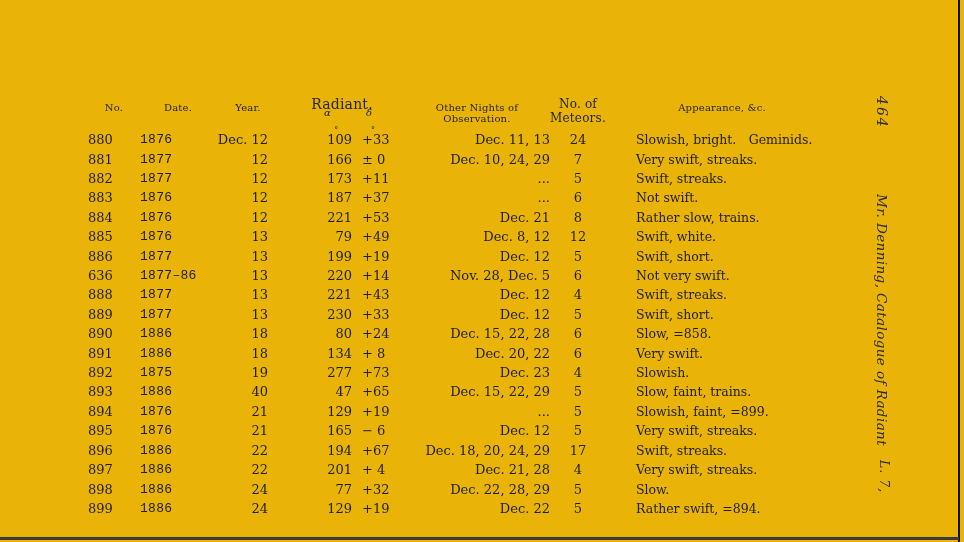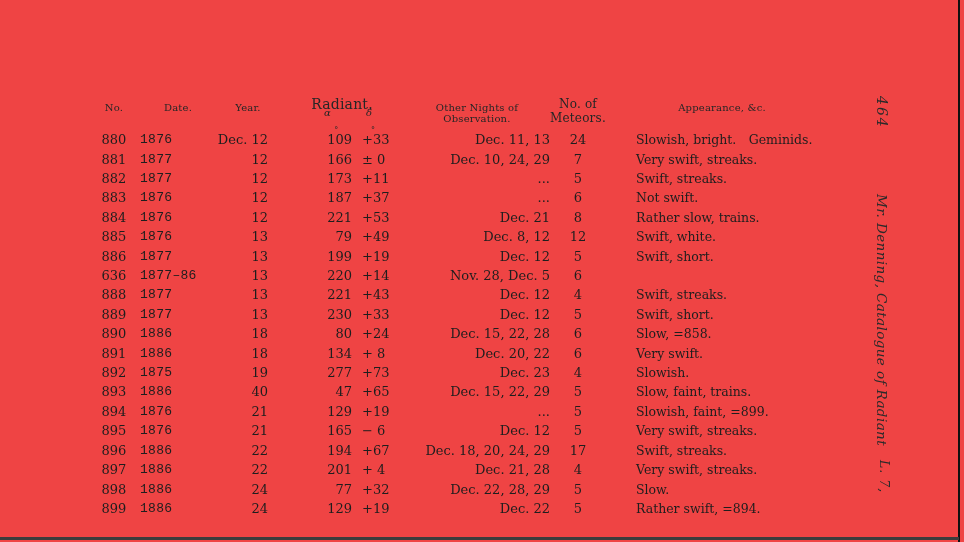--- a/index.html
+++ b/index.html
@@ -1,40 +1,40 @@
 <!DOCTYPE html>
 <html><head>
 <meta charset="utf-8">
 <style>
   html,body{margin:0;padding:0;}
   body{
     width:964px;height:542px;background:#ffffff;
     font-family:"DejaVu Serif","Liberation Serif",serif;
     color:#1e1e1e;overflow:hidden;
   }
-  .page{position:relative;width:964px;height:542px;background:#ef4444;}
+  .page{position:relative;width:964px;height:542px;background:#eab308;}
 
   
   .edge-right{position:absolute;left:958px;top:0;width:2px;height:542px;background:#101010;}
   .edge-bottom{position:absolute;left:0;top:537px;width:959px;height:3px;background:#3c3c3c;}
 
   
   .tbl{position:absolute;left:88px;top:94px;width:750px;}
   .hdr,.row{display:grid;grid-template-columns:52px 76px 64px 76px 48px 146px 56px 232px;}
   .hdr{height:36px;font-size:10px;letter-spacing:0.2px;color:#262626;}
   .hcell{text-align:center;padding-top:8px;}
   .h-radiant{grid-column:4 / 6;position:relative;padding-top:2px;}
   .h-radiant .rlab{text-align:center;font-size:14px;}
   .h-radiant .greek{position:absolute;top:13px;font-style:italic;font-size:10px;}
   .h-radiant .g-a{left:44px;}
   .h-radiant .g-d{left:86px;}
   .h-met{padding-top:4px;line-height:1.15;font-size:12px;}
   .row{height:19.42px;font-size:13px;align-items:center;}
   .cell{white-space:pre;}
-  .c-no{text-align:center;}
+  .c-no{}
   .c-year{text-align:left;letter-spacing:0.3px;font-family:Liberation Mono, monospace;}
   .c-date{text-align:right;padding-right:12px;}
   .c-alpha{text-align:right;padding-right:4px;}
   .c-delta{text-align:left;padding-left:6px;}
   .c-nights{text-align:right;}
   .c-met{text-align:center;}
   .c-app{text-align:left;padding-left:30px;font-size:12.5px;}
   .vw{position:relative;display:inline-block;}
   .deg{position:absolute;top:-7px;font-size:8px;color:#2a2a2a;}
   .deg-a{left:7px;}
@@ -149,20 +149,21 @@
         </div>
 
         <div class="row">
           <div class="cell c-no">636</div>
           <div class="cell c-year">1877–86</div>
           <div class="cell c-date">13</div>
           <div class="cell c-alpha"><span class="vw"><span class="deg deg-a"></span><span>220</span></span></div>
           <div class="cell c-delta"><span class="vw"><span class="deg deg-d"></span><span>+14</span></span></div>
           <div class="cell c-nights">Nov. 28, Dec. 5</div>
           <div class="cell c-met">6</div>
+          <div class="cell c-app">Not very swift.</div>
         </div>
 
         <div class="row">
           <div class="cell c-no">888</div>
           <div class="cell c-year">1877</div>
           <div class="cell c-date">13</div>
           <div class="cell c-alpha"><span class="vw"><span class="deg deg-a"></span><span>221</span></span></div>
           <div class="cell c-delta"><span class="vw"><span class="deg deg-d"></span><span>+43</span></span></div>
           <div class="cell c-nights">Dec. 12</div>
           <div class="cell c-met">4</div>

